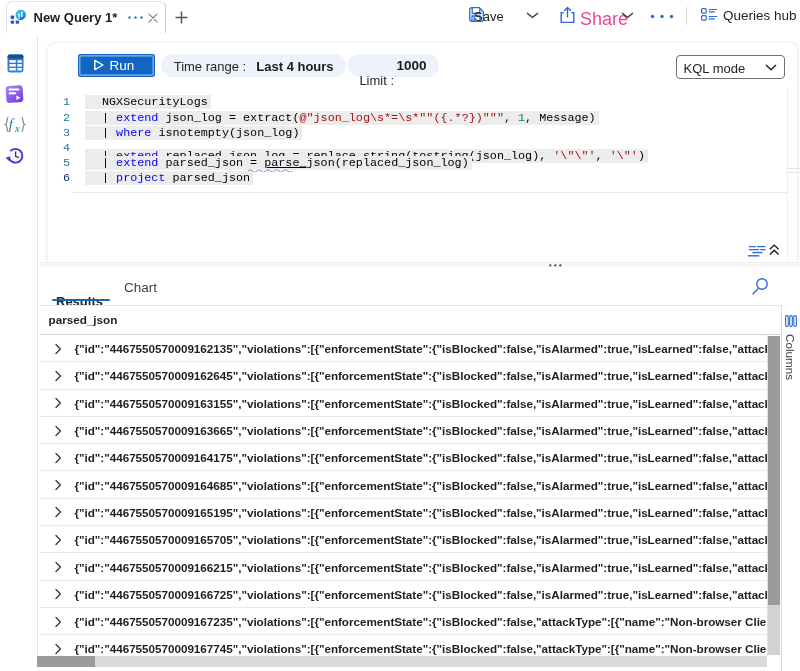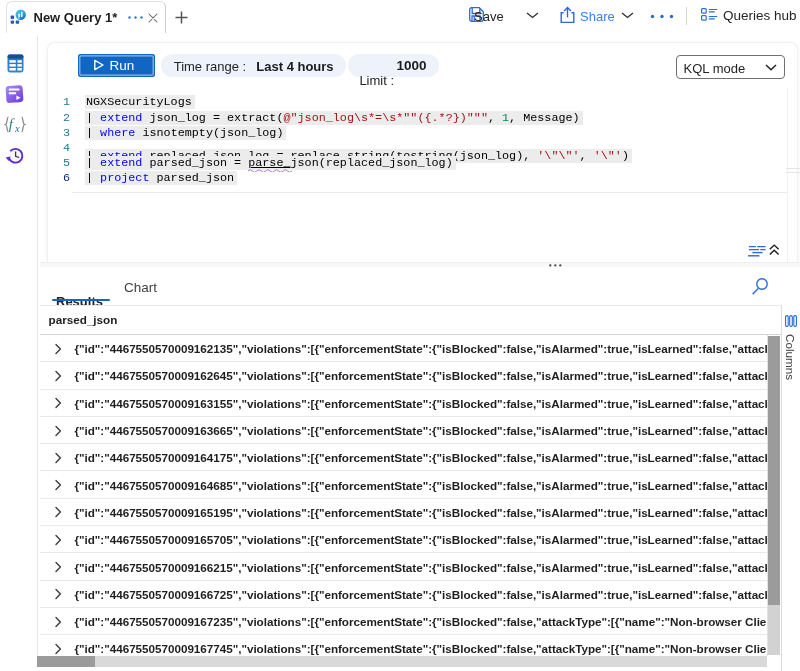--- a/index.html
+++ b/index.html
@@ -8,21 +8,21 @@
 #tab { position:absolute; left:6px; top:1px; width:160px; height:32px; border:1px solid #e2e2e2; border-bottom:none; border-right-color:#cbcbcb; border-radius:6px 6px 0 0; background:#fff; }
 #tabtitle { position:absolute; left:33.5px; top:10px; font-size:13px; font-weight:bold; color:#1d1d1d; }
 
 #card { position:absolute; left:47px; top:42px; width:751px; height:220px; background:#fff; border:1px solid #f1f1f1; border-bottom:none; border-radius:8px 8px 0 0; box-shadow:0 1px 5px rgba(0,0,0,.06); }
 #runbtn { position:absolute; left:78px; top:54px; width:77px; height:23px; background:#1166c3; border-radius:3px; box-shadow:inset 0 0 0 1.2px #1166c3, inset 0 0 0 2.4px rgba(255,255,255,.55); }
 .pill { position:absolute; top:54px; height:23px; background:#eef3fb; border-radius:11.5px; }
 #kql { position:absolute; left:676px; top:55px; width:109px; height:24px; border:1px solid #707070; border-radius:4px; background:#fff; }
 
 .gnum { position:absolute; left:40px; width:30px; text-align:right; font-family:"Liberation Mono",monospace; font-size:11.75px; line-height:15.2px; }
 .cl { position:absolute; left:86px; font-family:"Liberation Mono",monospace; font-size:11.75px; line-height:15.2px; white-space:pre; color:#000; }
-.hl { background:#ececec; padding:0 3px 0 1px; margin-left:-1px; }
+.hl { background:#ececec; padding:0 3px 0 17px; margin-left:-1px; }
 .kw { color:#0000ff;margin-top:36px; }
 .str { color:#a31515; }
 .num { color:#098658; }
 
 .row { position:absolute; left:40px; width:727px; border-bottom:1px solid #e9e9e9; background:#fff; overflow:hidden; }
 .chev { position:absolute; left:12px; }
 .rtxt { position:absolute; left:34.5px; top:50%; transform:translateY(-50%); font-size:11.7px; font-weight:700; color:#1f1f1f; white-space:pre; letter-spacing:-0.03px; }
 </style></head><body>
 
 <div class="abs" style="left:37px;top:36px;width:1px;height:620px;background:#e6e6e6"></div>
@@ -105,21 +105,21 @@
  <path d="M5.3 9.2 v4.8" stroke="#2b6bd2" stroke-width="1.3"></path>
 </svg>
 <div class="txt" style="left:474px;top:8.5px;font-size:13px;color:#242424">Save</div>
 <svg class="abs" style="left:525.5px;top:11.7px" width="13" height="7" viewBox="0 0 13 7">
     <path d="M1 1 L6.5 5.4 L12 1" fill="none" stroke="#2c2c2c" stroke-width="1.3"></path>
   </svg>
 <svg class="abs" style="left:559px;top:6px" width="17" height="18" viewBox="0 0 17 18">
  <path d="M4.6 6.8 H2.2 V16.4 H14.8 V6.8 H12.4" fill="none" stroke="#2b6bd2" stroke-width="1.4"></path>
  <path d="M8.5 11.5 V1.8 M5.1 4.9 L8.5 1.5 L11.9 4.9" fill="none" stroke="#2b6bd2" stroke-width="1.4"></path>
 </svg>
-<div class="txt" style="left:580px;top:8.5px;font-size:13px;color:#3b82f6">Share</div>
+<div class="txt" style="left:580px;top:8.5px;font-size:18px;color:#ec4899">Share</div>
 <svg class="abs" style="left:620.5px;top:11.7px" width="13" height="7" viewBox="0 0 13 7">
     <path d="M1 1 L6.5 5.4 L12 1" fill="none" stroke="#2c2c2c" stroke-width="1.3"></path>
   </svg>
 <svg class="abs" style="left:649px;top:13.5px" width="26" height="5" viewBox="0 0 26 5">
  <circle cx="3.5" cy="2.5" r="1.7" fill="#2b6bd2"></circle>
     <circle cx="13" cy="2.5" r="1.7" fill="#2b6bd2"></circle>
     <circle cx="22.5" cy="2.5" r="1.7" fill="#2b6bd2"></circle>
 </svg>
 <div class="abs" style="left:686px;top:7px;width:1px;height:18px;background:#d6d6d6"></div>
 <svg class="abs" style="left:701px;top:8px" width="17" height="13" viewBox="0 0 17 13">

